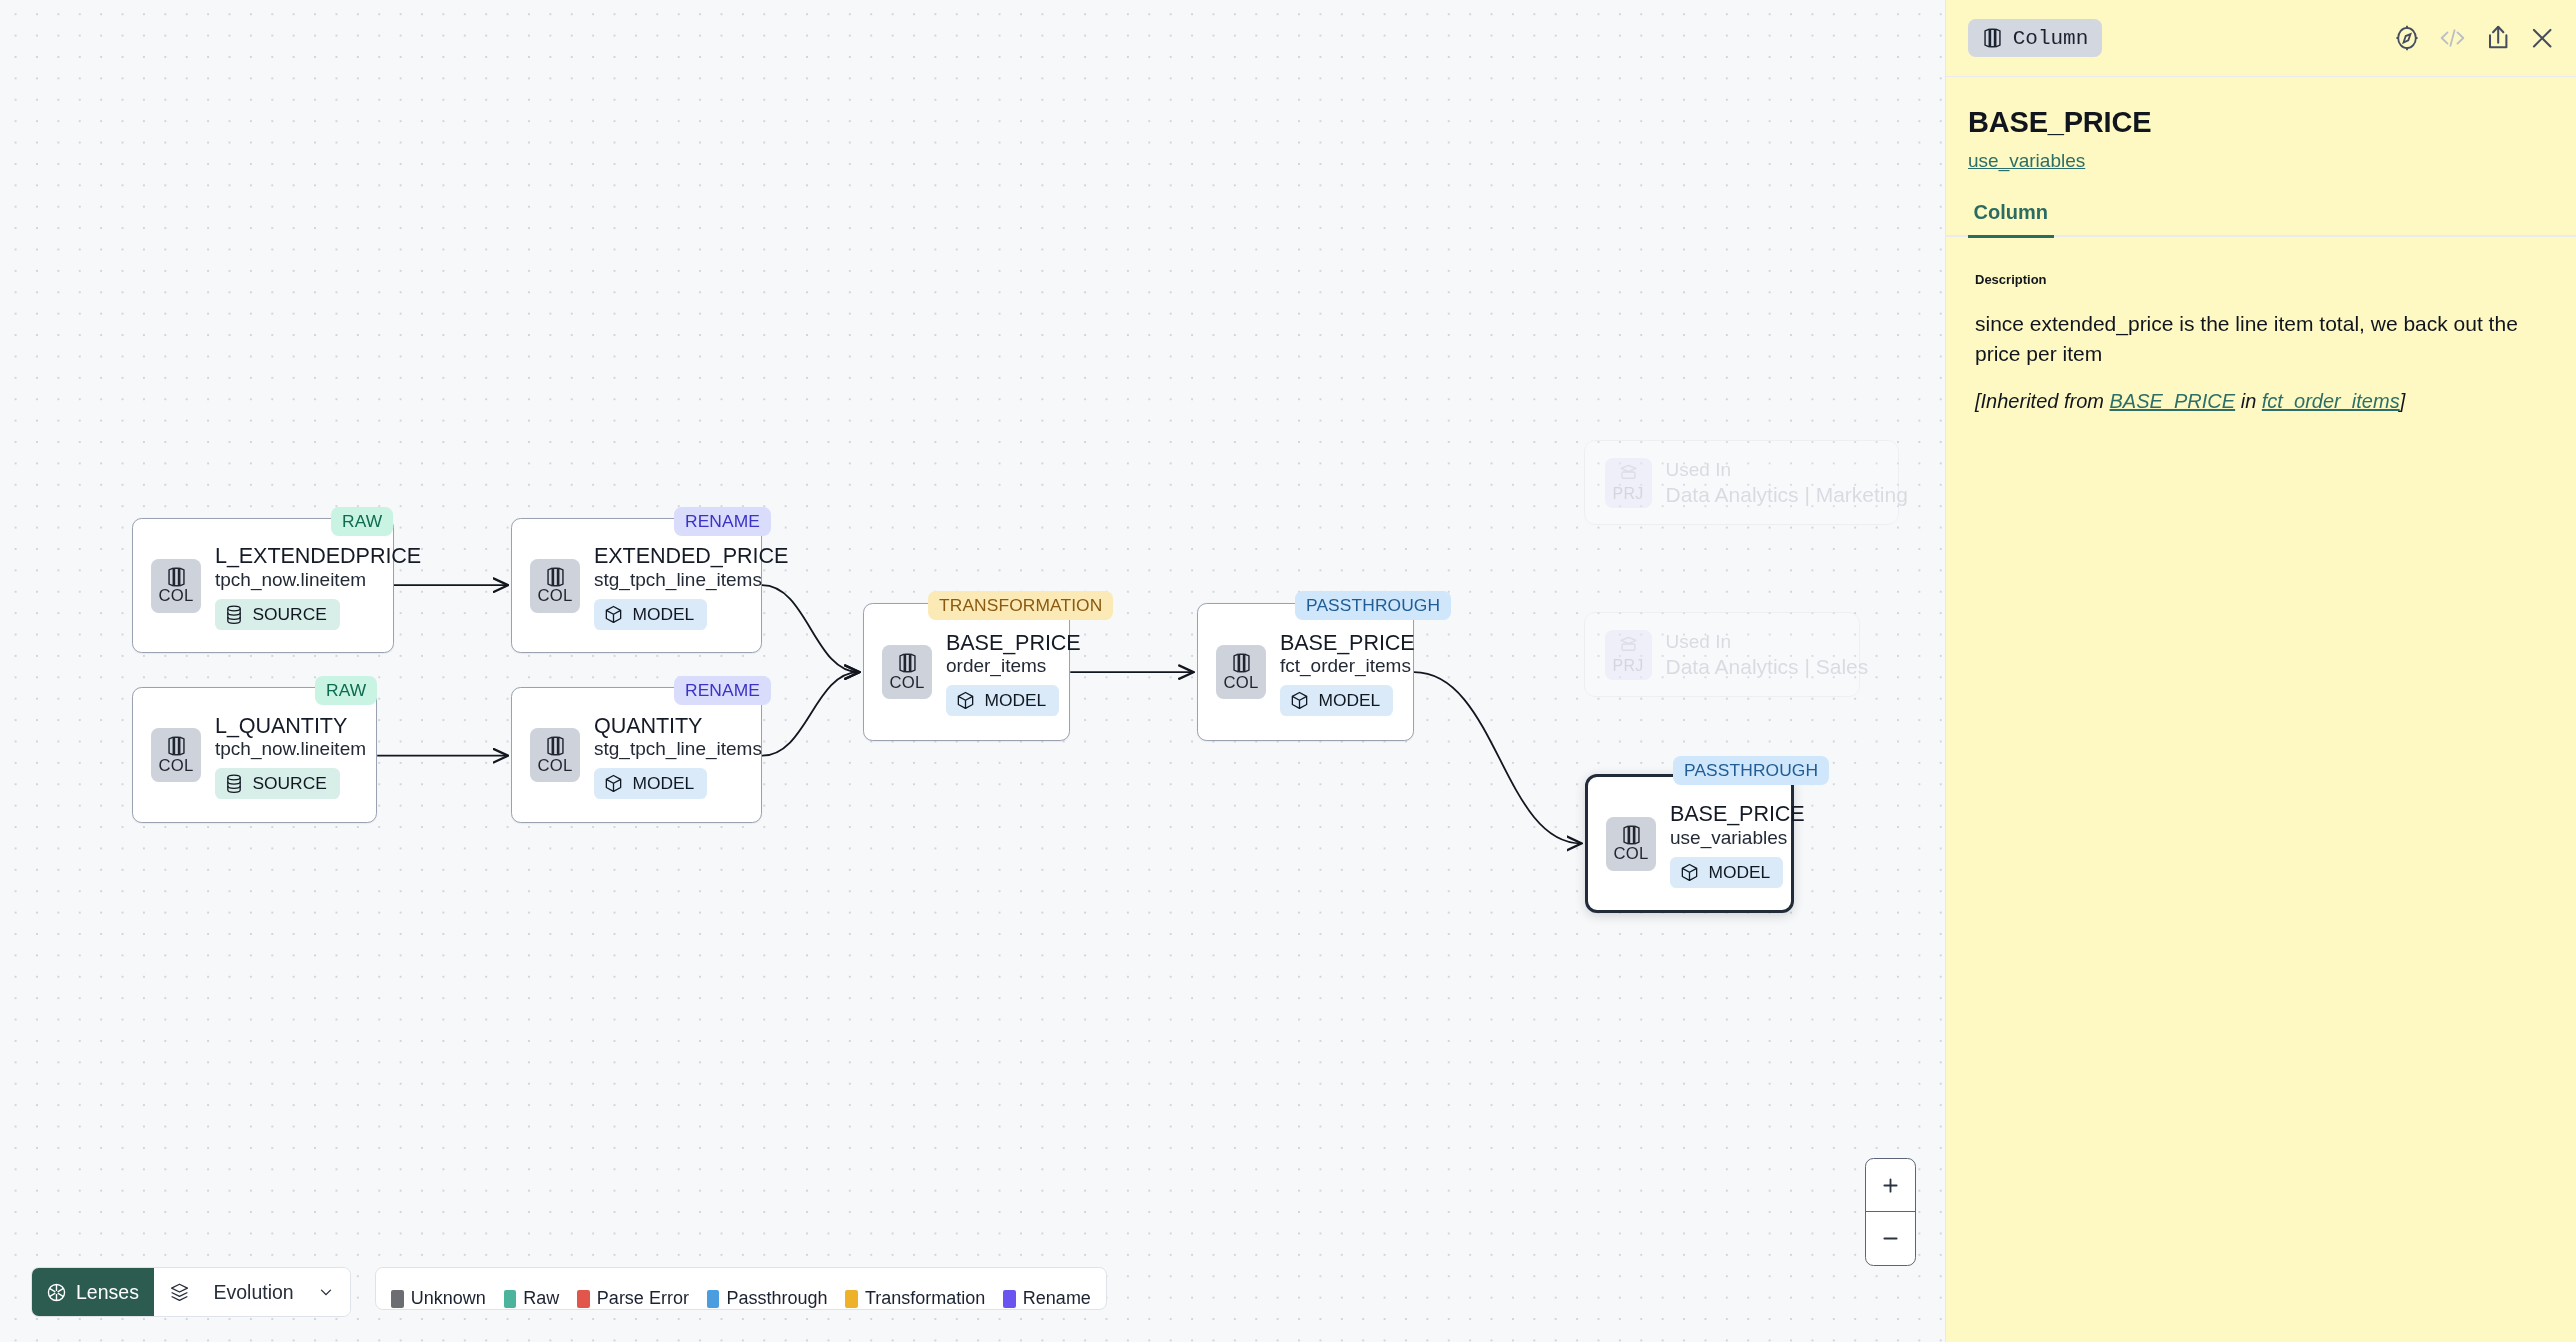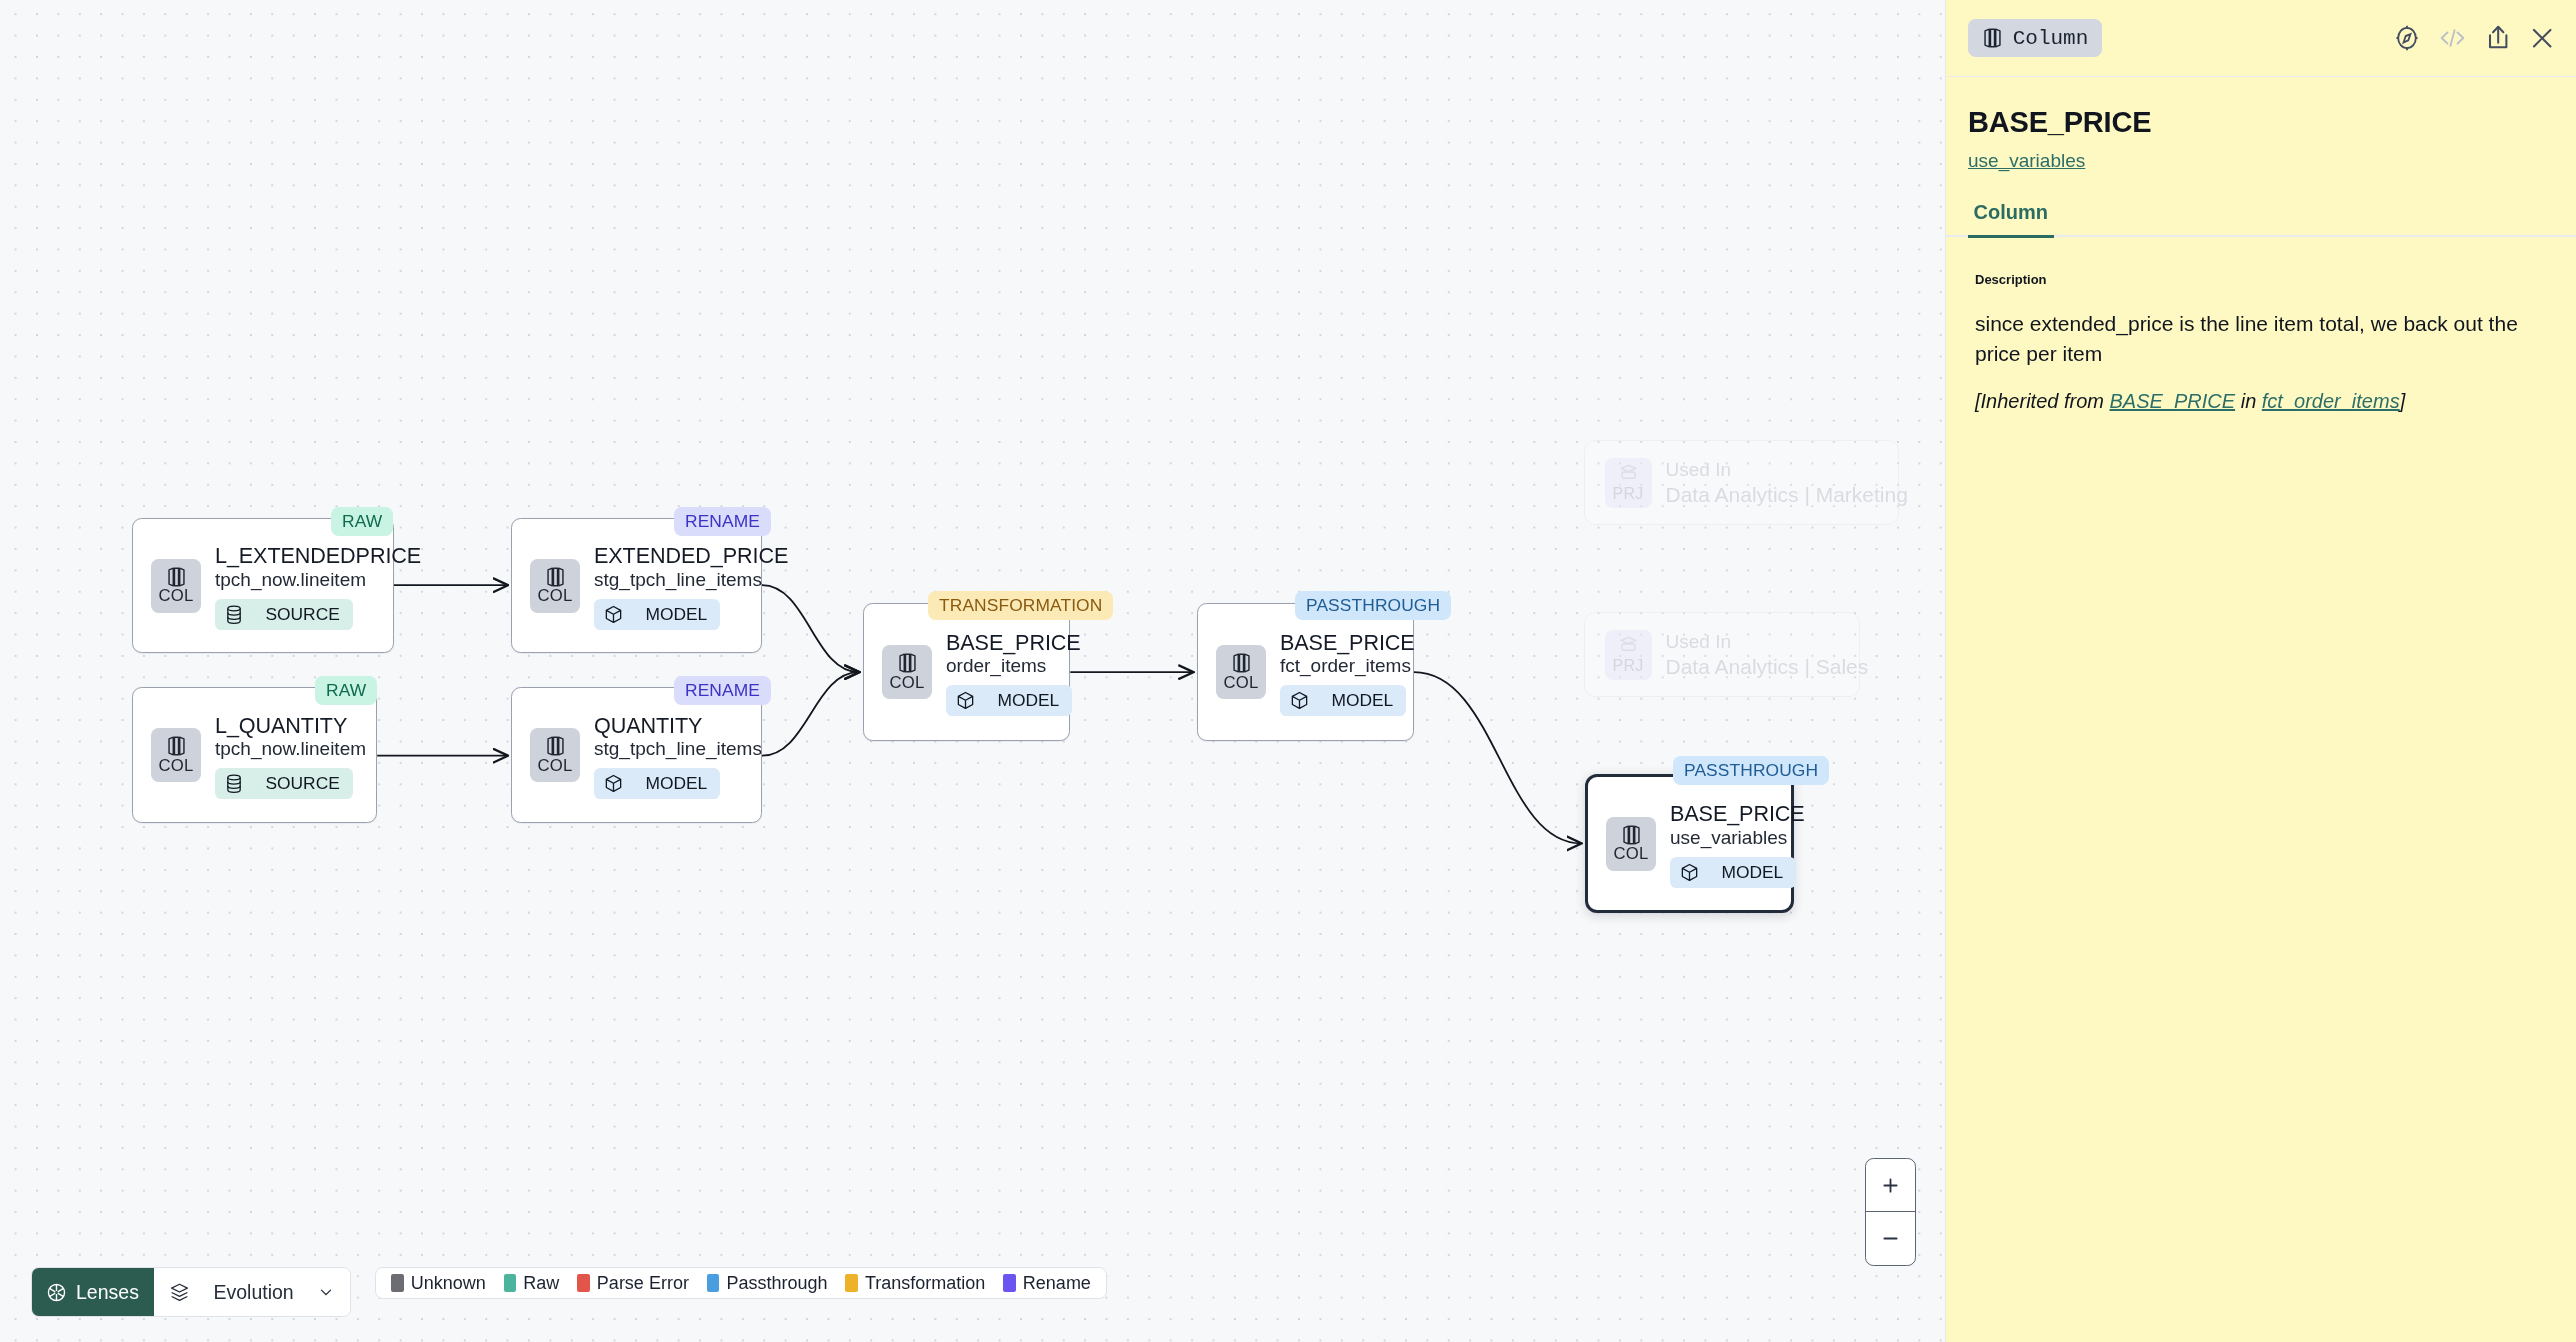--- a/index.html
+++ b/index.html
@@ -44,21 +44,21 @@
   .kind-chip {
     width: 50px; height: 54px; background: #ced2da; border-radius: 7.7px; flex: none;
     display: flex; flex-direction: column; align-items: center; justify-content: center; gap: 0.7px;
     color: #1f2632;
   }
   .kind-chip .kl { font-size: 16.7px; letter-spacing: 0.3px; line-height: 1; }
   .node-body { display: flex; flex-direction: column; gap: 1.4px; padding-top: 2.8px; }
   .node-title { font-size: 21.6px; color: #151b26; line-height: 1.08; white-space: nowrap; letter-spacing: -0.1px;}
   .node-sub { font-size: 19px; color: #232a36; line-height: 1.18; white-space: nowrap; }
   .mat-chip {
-    margin-top: 6.3px; align-self: flex-start; display: inline-flex; align-items: center; gap: 22px;
+    margin-top: 6.3px; align-self: flex-start; display: inline-flex; align-items: center; gap: 9px;
     padding: 4.9px 13.2px 4.9px 10.4px; border-radius: 6.3px; font-size: 17.4px; color: #121822; white-space: nowrap;
   }
   .mat-chip.source { background: #d8eee8; }
   .mat-chip.model  { background: #daeaf8; }
 
   
   .tag {
     position: absolute; z-index: 30; border-radius: 7.7px; padding: 5.6px 11px;
     font-size: 17.4px; line-height: 1; letter-spacing: 0.1px; white-space: nowrap;
   }
@@ -98,22 +98,22 @@
   .lens-group { display: flex; border-radius: 7.7px; overflow: hidden; border: 1.4px solid #dfe2e8; height: 50px; }
   .lens-badge {
     background: #2c5b50; color: #fff; display: flex; align-items: center; gap: 9px;
     padding: 0 15.3px 0 14px; font-size: 19.5px; white-space: nowrap;
   }
   .lens-select {
     background: #fff; display: flex; align-items: center; gap: 23px; padding: 0 15.3px;
     font-size: 19.5px; color: #262d3b; white-space: nowrap; cursor: pointer;
   }
   .legend {
-    display: flex; align-items: center; gap: 18px; background: #fff; border: 1.4px solid #dfe2e8;
-    border-radius: 7.7px; padding: 0 15.3px; height: 32px;
+    display: flex; align-items: flex-end; gap: 18px; background: #fff; border: 1.4px solid #dfe2e8;
+    border-radius: 7.7px; padding: 0 15.3px; height: 43px;
   }
   .leg-item { display: flex; align-items: center; gap: 7px; font-size: 18px; color: #1b2230; white-space: nowrap; }
   .leg-sw { width: 12.5px; height: 18px; border-radius: 2.1px; flex: none; }
 
   
   #panel {
     width: 631px; height: 1343px; background: #fef9c3; border-left: 1.4px solid #e6e8ed;
     display: flex; flex-direction: column; flex: none;
   }
   #panel-head {

